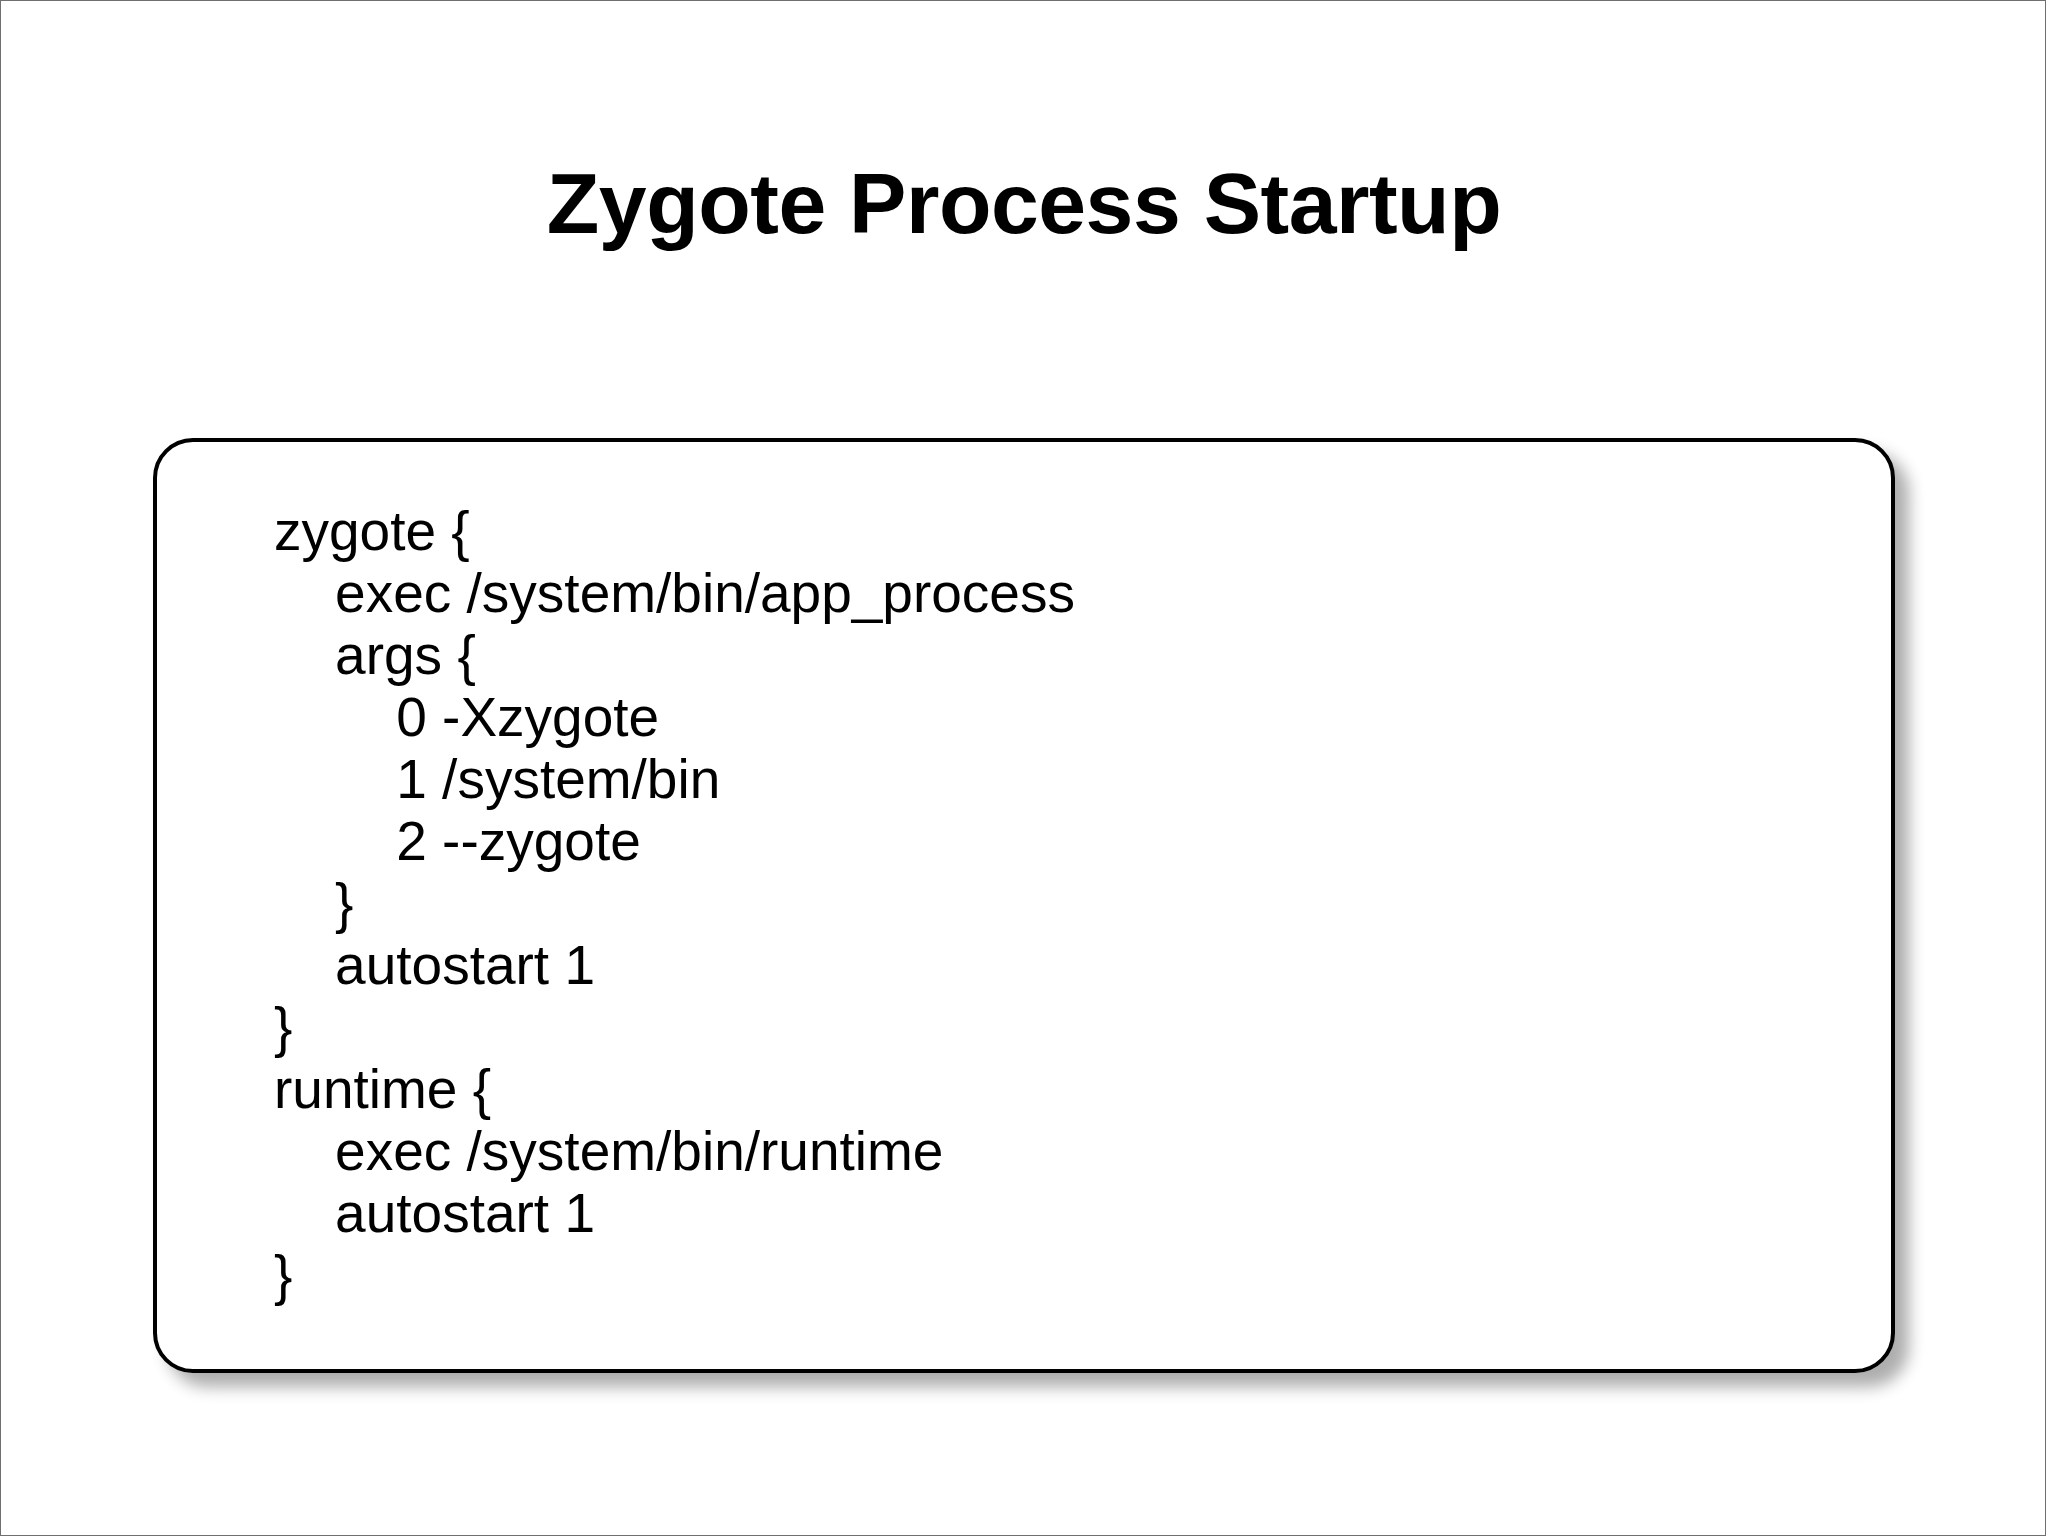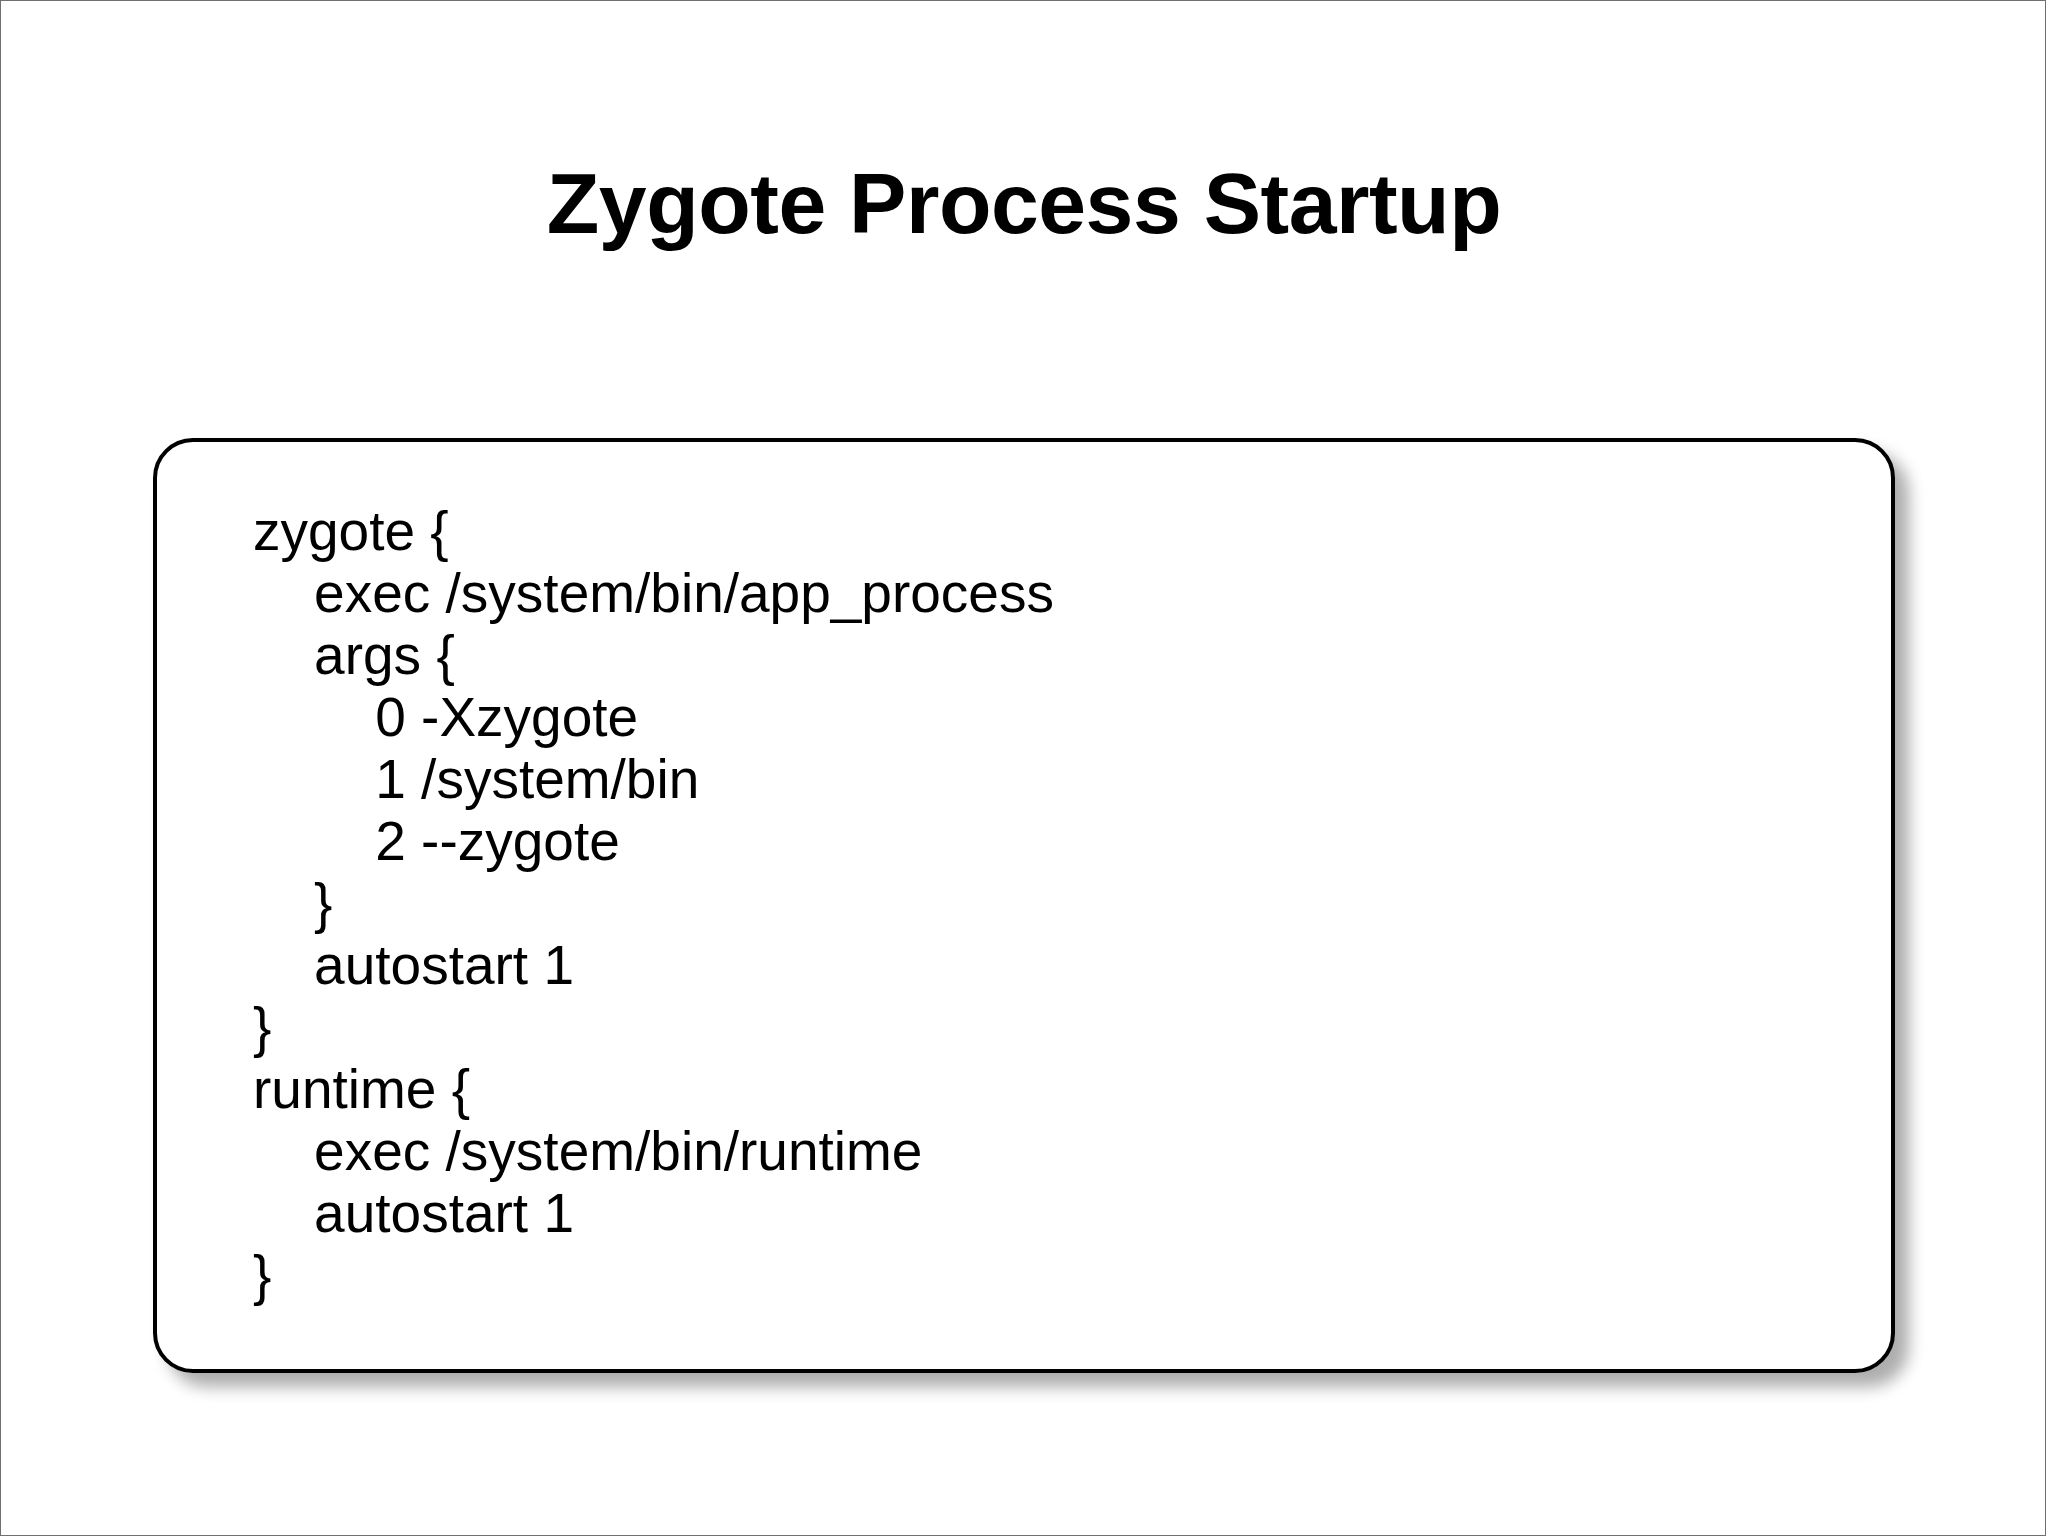--- a/index.html
+++ b/index.html
@@ -70,20 +70,21 @@
     line-height: 62px;
     color: #000000;
     white-space: pre;
     letter-spacing: 0px;
   }
 
   .code-line {
     display: block;
     height: 62px;
     white-space: pre;
+    margin-left: 21px;
   }
 </style>
 </head>
 <body>
 
 <div class="slide">
 
   <h1 class="slide-title">Zygote Process Startup</h1>
 
   <div class="code-card">

